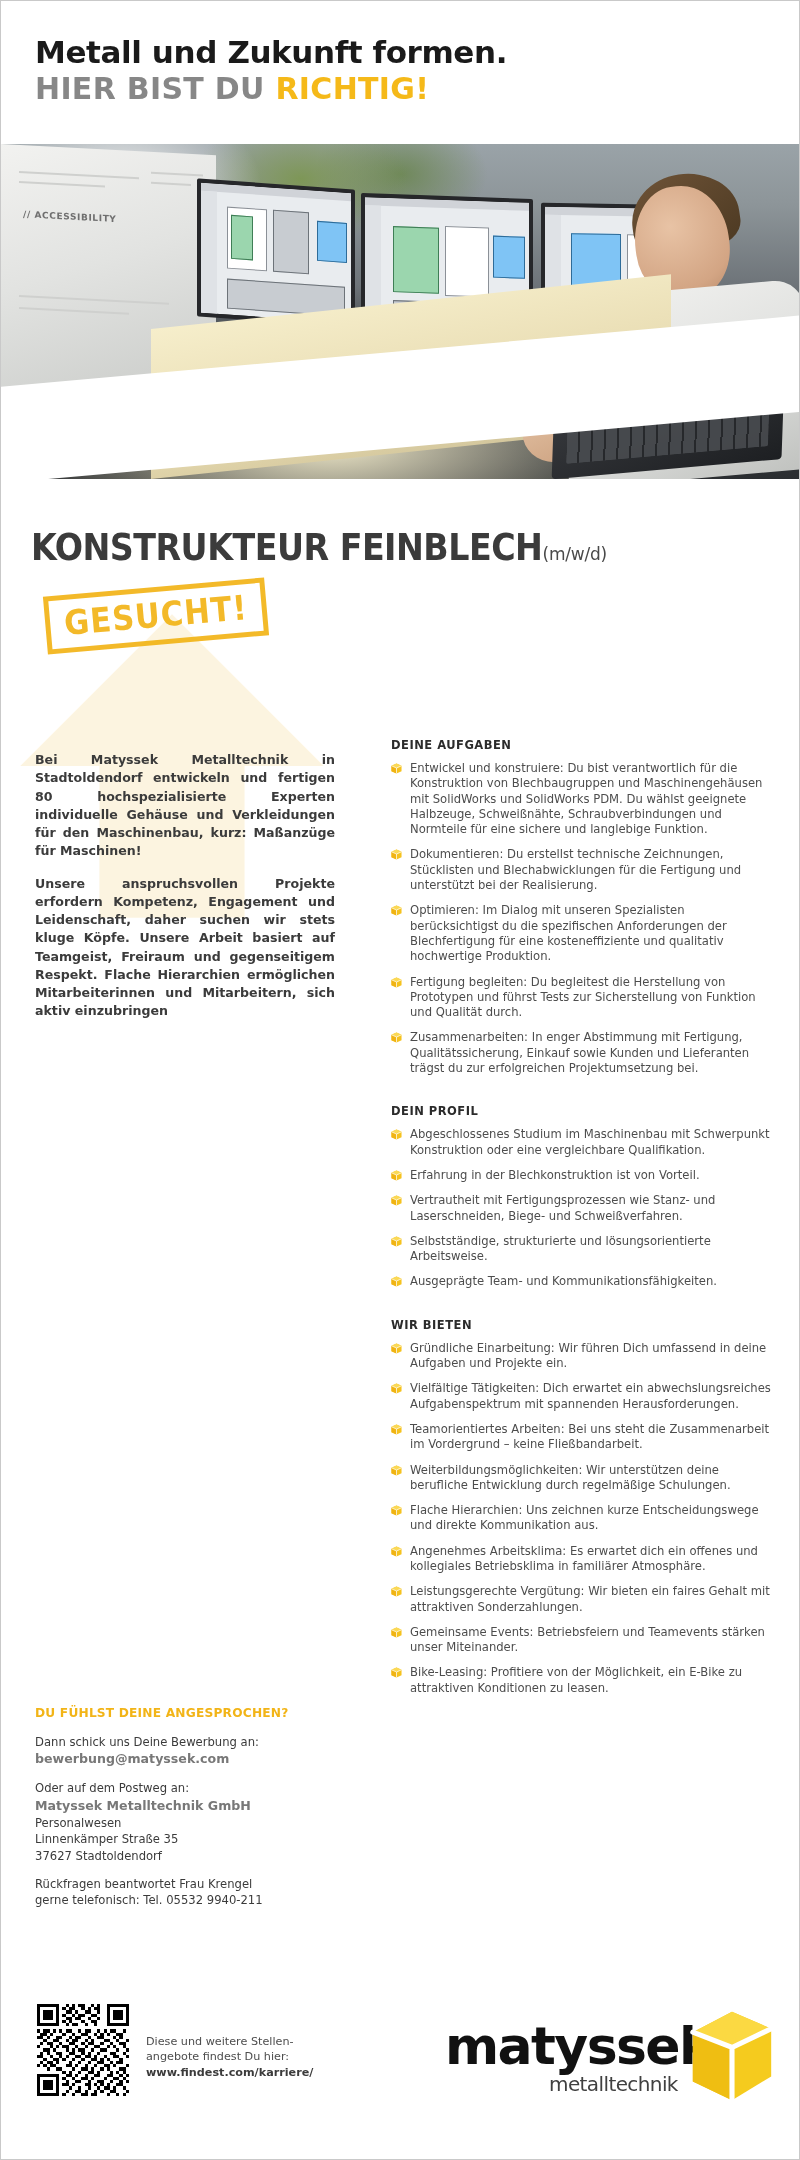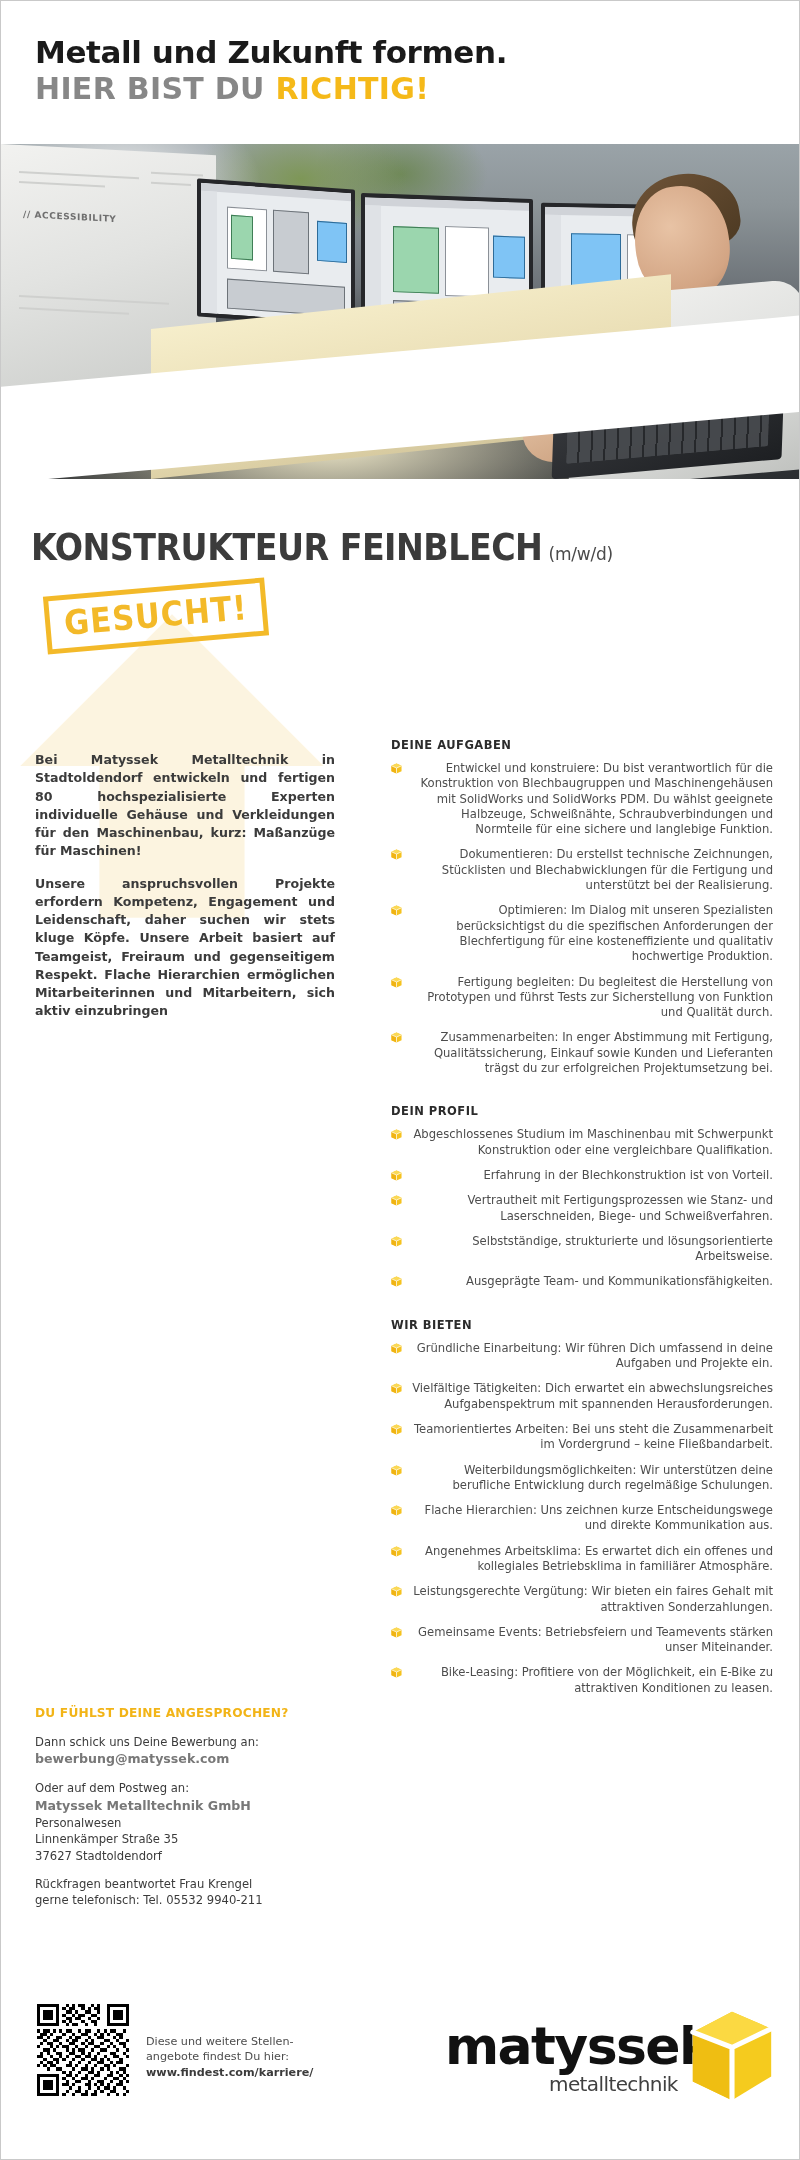--- a/index.html
+++ b/index.html
@@ -198,21 +198,20 @@
     letter-spacing: -0.5px;
     line-height: 1;
     display: inline;
     font-family: "DejaVu Sans Condensed", "Liberation Sans Narrow", "Liberation Sans", sans-serif;
   }
   .mwd {
     font-size: 17px;
     color: #4a4a4a;
     font-weight: normal;
     display: inline;
-    margin-left: 6px;
     letter-spacing: -0.2px;
   }
 
   
   .stamp {
     position: absolute;
     top: 586px;
     left: 44px;
     transform: rotate(-5deg);
     border: 5px solid #f2b417;
@@ -263,21 +262,21 @@
   }
 
   .sec-head {
     font-size: 11.5px;
     font-weight: bold;
     color: #2b2b2b;
     letter-spacing: 0.5px;
     margin-bottom: 9px;
   }
   .sec { margin-bottom: 28px; }
-  ul.blist { list-style: none; text-align: right; }
+  ul.blist { list-style: none; }
   ul.blist li {
     position: relative;
     padding-left: 19px;
     margin-bottom: 10px;
     font-size: 11.6px;
     line-height: 1.32;
     color: #4d4d4d;
   }
   .bullet-icon {
     position: absolute;

